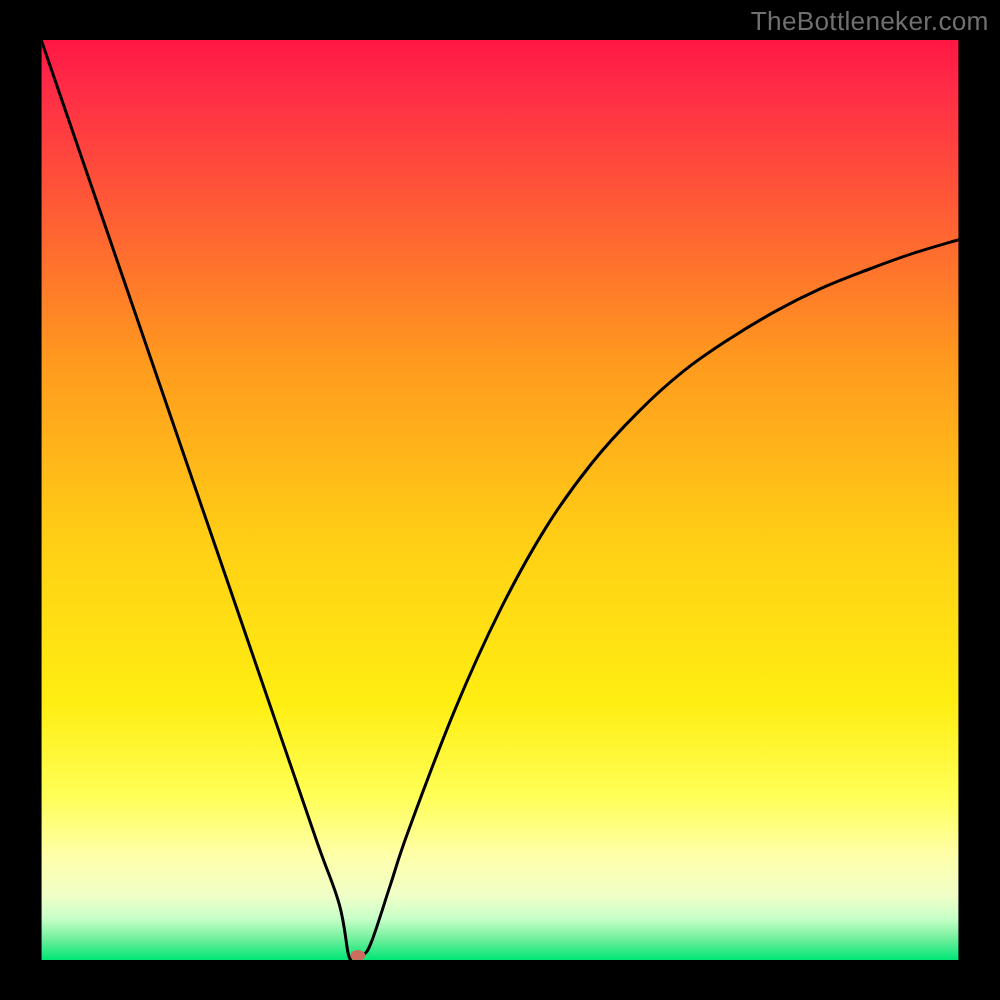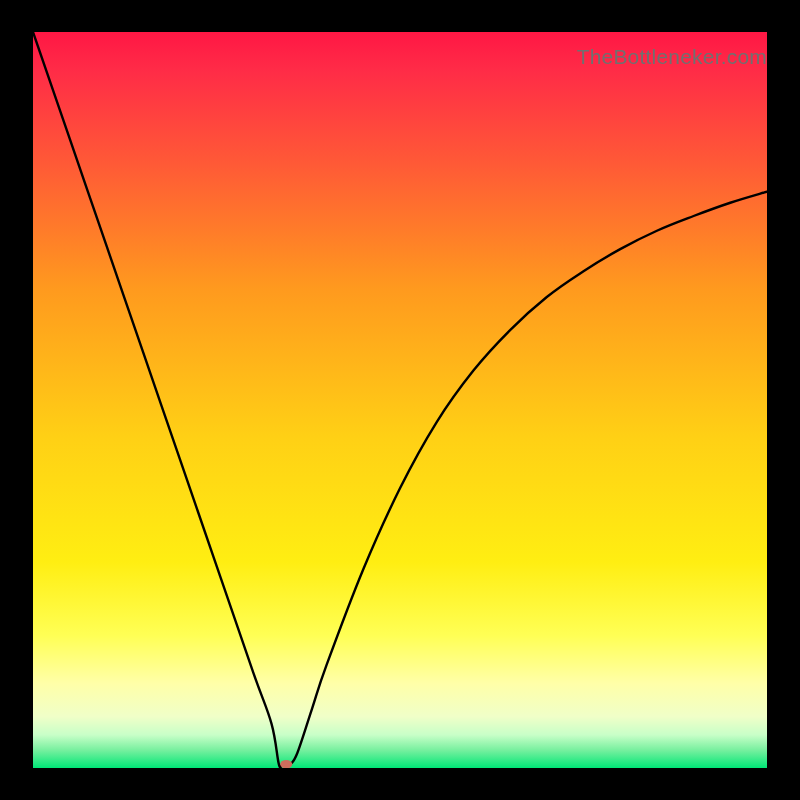--- a/index.html
+++ b/index.html
@@ -31,26 +31,25 @@
     position: absolute;
     inset: 0;
   }
   svg {
     position: absolute;
     inset: 0;
   }
   .watermark {
     position: absolute;
     top: 6px;
-    right: 33px;
+    right: 9px;
     color: #707070;
     font-size: 21px;
     font-weight: 500;
     letter-spacing: 0.2px;
-    margin-top: 39px;
   }
 </style>
 </head>
 <body>
 
 <div class="frame">
 
   <div class="plot-area">
 
     <svg class="gradient-bg" viewBox="0 0 734 736" preserveAspectRatio="none">

